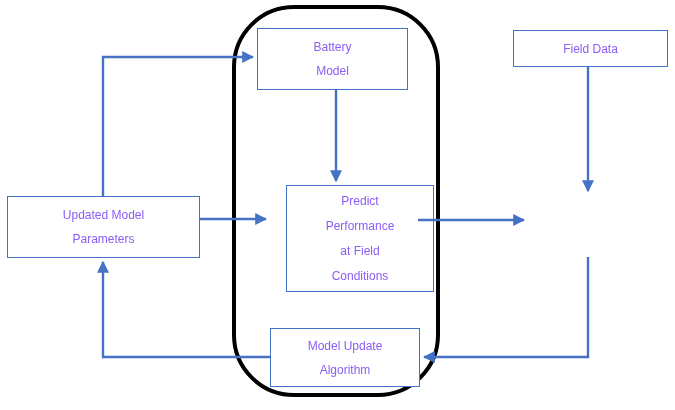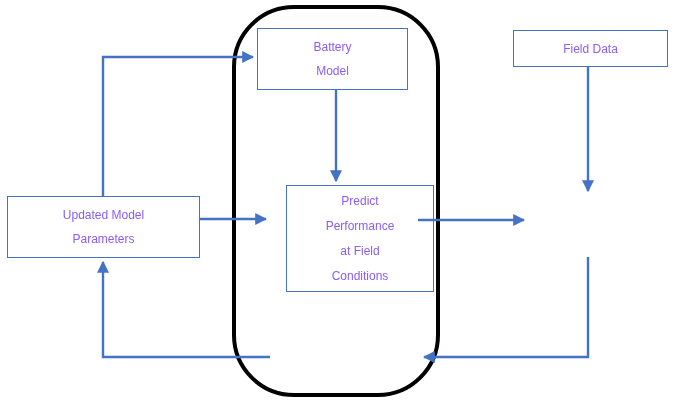--- a/index.html
+++ b/index.html
@@ -81,20 +81,24 @@
   </div>
 
   <div class="node" id="node-predict">
     <div class="label">Predict
 Performance
 at Field
 Conditions</div>
   </div>
 
 
+  <div class="node" id="node-model-update">
+    <div class="label">Model Update
+Algorithm</div>
+  </div>
 
   <svg class="arrows" viewBox="0 0 675 410">
     <defs>
       <marker id="ah" viewBox="0 0 10 10" refX="9" refY="5" markerWidth="5" markerHeight="5" orient="auto">
         <path d="M0,0 L10,5 L0,10 Z" fill="#4472C4"></path>
       </marker>
     </defs>
     <path class="edge" marker-end="url(#ah)" d="M103,196 L103,57 L253,57" stroke="#4472C4"></path>
     <path class="edge" marker-end="url(#ah)" d="M336,90 L336,181" stroke="#4472C4"></path>
     <path class="edge" marker-end="url(#ah)" d="M200,219 L266,219" stroke="#4472C4"></path>

